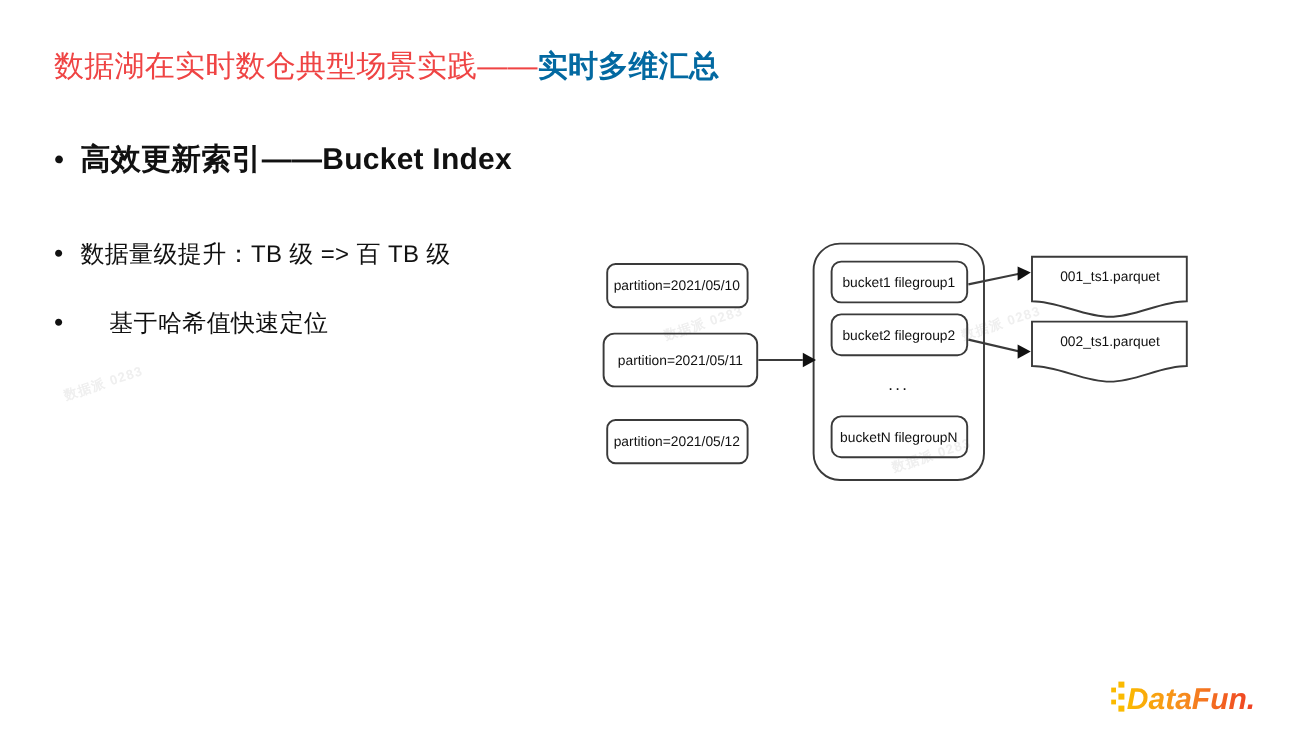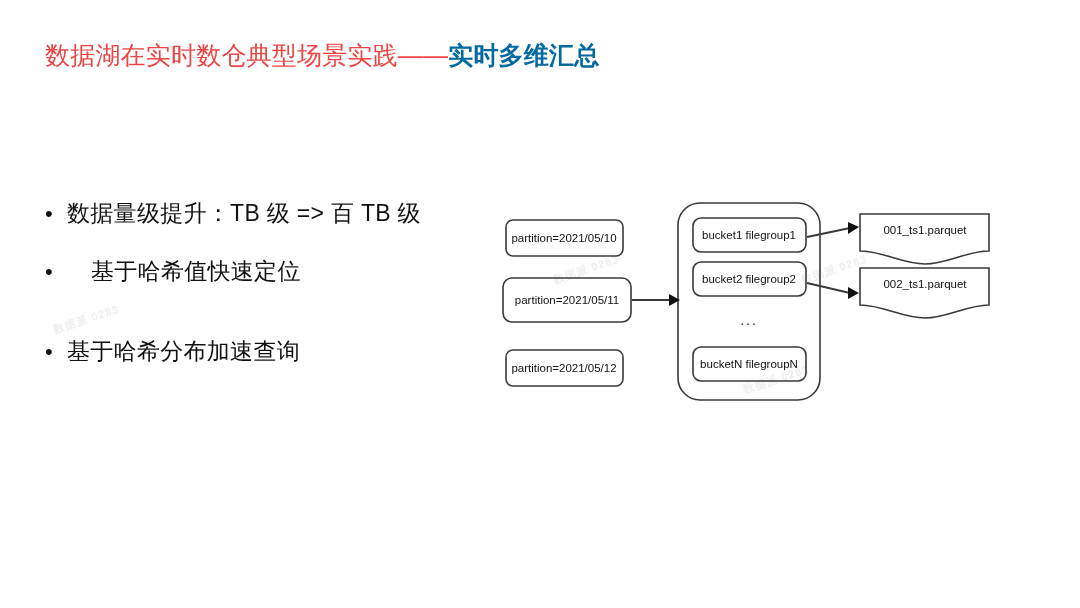--- a/index.html
+++ b/index.html
@@ -59,21 +59,21 @@
   }
   .b-main .bullet-dot { font-size: 24px; }
   .b-main .bullet-text {
     font-size: 25px;
     font-weight: 700;
     letter-spacing: 0.2px;
   }
 
   .b-sub { left: 45px; }
   .b-sub .bullet-text {
-    font-size: 23px;
+    font-size: 20px;
     font-weight: 400;
     letter-spacing: 0.3px;
   }
   .b-sub-1 { top: 198px; }
   .b-sub-2 { top: 256px; gap: 24px; }
   .b-sub-3 { top: 336px; }
 
   
   .diagram {
     position: absolute;
@@ -106,32 +106,32 @@
 </style>
 </head>
 <body>
 
 <div class="slide">
 
   <div class="title">
     <span class="t-light">数据湖在实时数仓典型场景实践——</span><span class="t-strong">实时多维汇总</span>
   </div>
 
+  <div class="bullet-row b-main">
+    <span class="bullet-dot"></span>
+    <span class="bullet-text">高效更新索引——Bucket Index</span>
+  </div>
 
   <div class="bullet-row b-sub b-sub-1">
     <span class="bullet-dot"></span>
     <span class="bullet-text">数据量级提升：TB 级 =&gt; 百 TB 级</span>
   </div>
   <div class="bullet-row b-sub b-sub-2">
     <span class="bullet-dot"></span>
     <span class="bullet-text">基于哈希值快速定位</span>
-  </div>
-  <div class="bullet-row b-sub b-sub-3">
-    <span class="bullet-dot"></span>
-    <span class="bullet-text">基于哈希分布加速查询</span>
   </div>
 
   <div class="wm" style="left:52px; top:312px;">数据派 0283</div>
   <div class="wm" style="left:552px; top:262px;">数据派 0283</div>
   <div class="wm" style="left:800px; top:262px;">数据派 0283</div>
   <div class="wm" style="left:742px; top:372px;">数据派 0283</div>
 
   <div class="diagram">
     <svg width="545" height="230" viewBox="0 0 545 230" xmlns="http://www.w3.org/2000/svg">
       <g fill="none" stroke="#3a3a3a" stroke-width="1.6">
@@ -172,14 +172,35 @@
         <text x="254" y="178">bucketN filegroupN</text>
 
         <text x="254" y="135" font-size="14" letter-spacing="2">...</text>
 
         <text x="430" y="44">001_ts1.parquet</text>
         <text x="430" y="98">002_ts1.parquet</text>
       </g>
     </svg>
   </div>
 
+  <div class="logo">
+    <svg width="140" height="34" viewBox="0 0 140 34" xmlns="http://www.w3.org/2000/svg">
+      <defs>
+        <linearGradient id="dfGrad" x1="0" y1="0" x2="1" y2="0">
+          <stop offset="0%" stop-color="#FBBA00"></stop>
+          <stop offset="45%" stop-color="#F68B1F"></stop>
+          <stop offset="100%" stop-color="#EF3E23"></stop>
+        </linearGradient>
+      </defs>
+
+      <g fill="#FBBA00">
+        <rect x="1" y="8" width="4" height="4"></rect>
+        <rect x="1" y="18" width="4" height="4"></rect>
+        <rect x="7" y="3" width="5" height="5"></rect>
+        <rect x="7" y="13" width="5" height="5"></rect>
+        <rect x="7" y="23" width="5" height="5"></rect>
+      </g>
+
+      <text x="14" y="26" font-family="Liberation Sans, DejaVu Sans, sans-serif" font-size="25" font-weight="700" font-style="italic" fill="url(#dfGrad)">DataFun.</text>
+    </svg>
+  </div>
 
 </div>
 
 </body></html>

